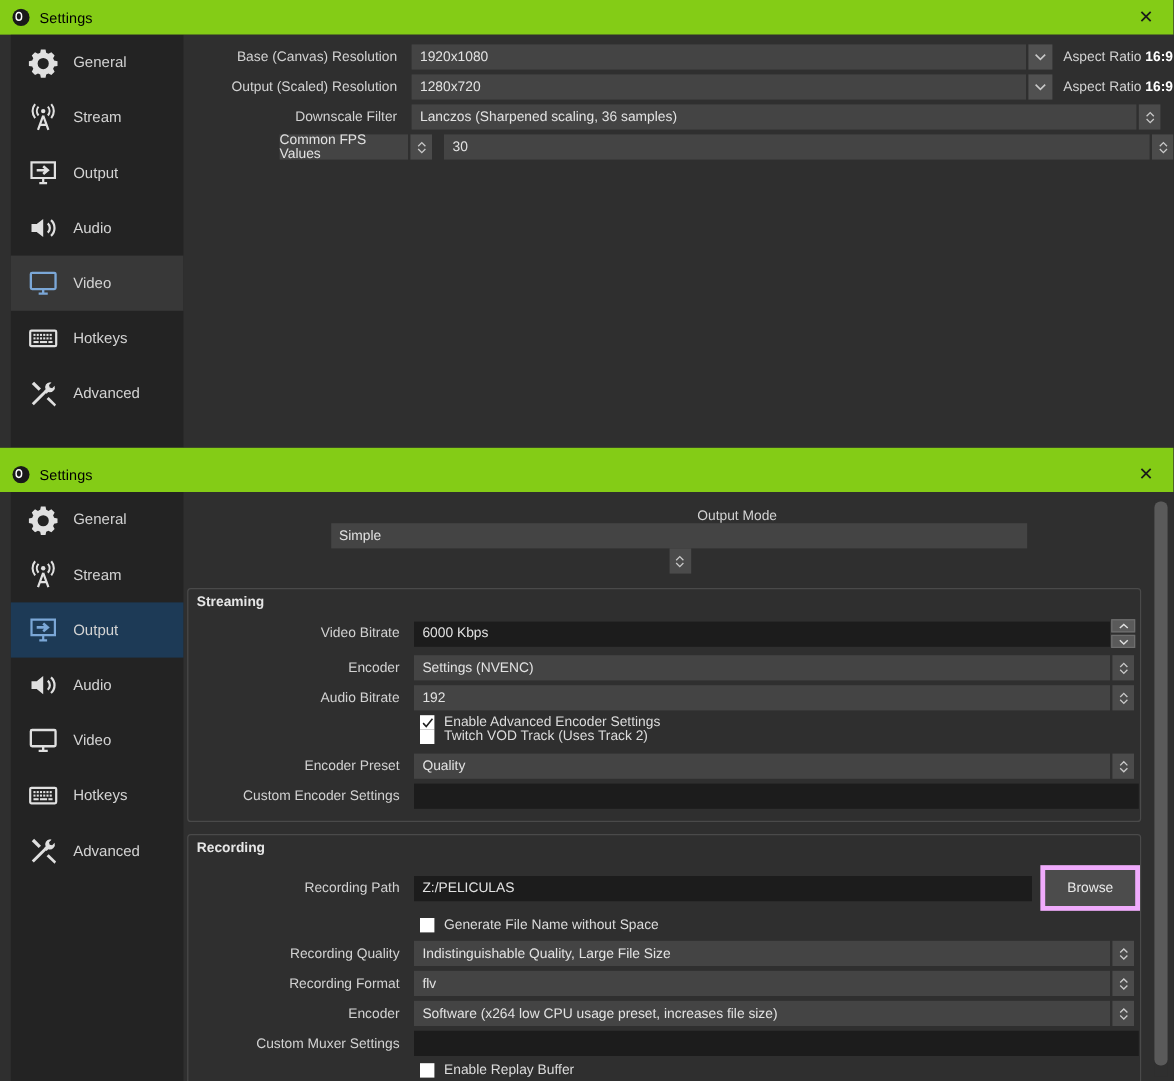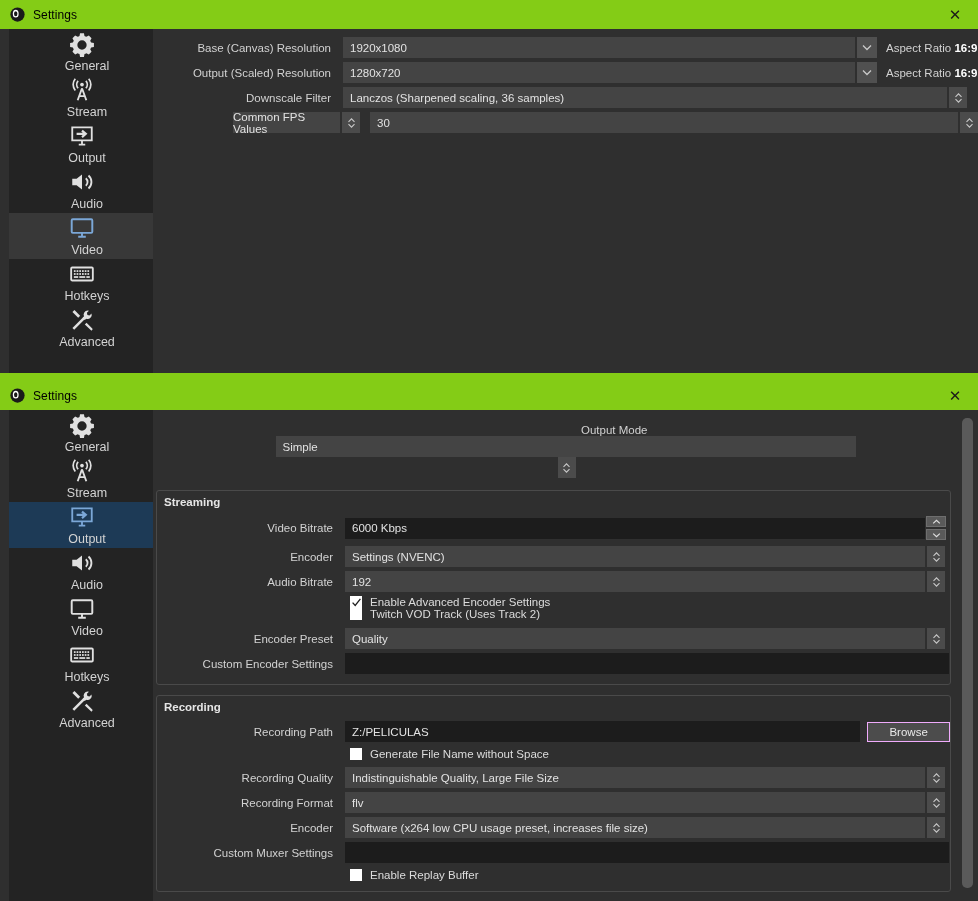--- a/index.html
+++ b/index.html
@@ -81,21 +81,20 @@
   }
   #window-output .sidebar { margin-left: 9px; }
   .side-item {
     height: 46px;
     display: flex;
     align-items: center;
     padding-left: 12px;
     box-sizing: border-box;
     cursor: default;
     color: #d3d3d3;
-    flex-direction: column;
   }
   .side-item .side-ico {
     width: 30px; height: 30px;
     margin-right: 10px;
     flex: none;
     display: flex;
     align-items: center;
     justify-content: center;
   }
   .side-item .side-ico svg { display: block; }
@@ -264,23 +263,23 @@
     display: flex;
     align-items: center;
     justify-content: center;
     cursor: default;
   }
   .chkbox.unchecked { background: #ffffff; }
   .chk-label { font-size: 11.5px; color: #dcdcdc; }
 
   .browse-btn {
     width: 84px;
-    height: 20px;
+    height: 38px;
     background: #4c4c4c;
-    border: 1px solid #f0abfc;
+    border: 4px solid #f0abfc;
     color: #e9e9e9;
     font-size: 11.5px;
     display: flex;
     align-items: center;
     justify-content: center;
     margin-left: 7px;
     box-sizing: border-box;
     cursor: default;
   }
 

